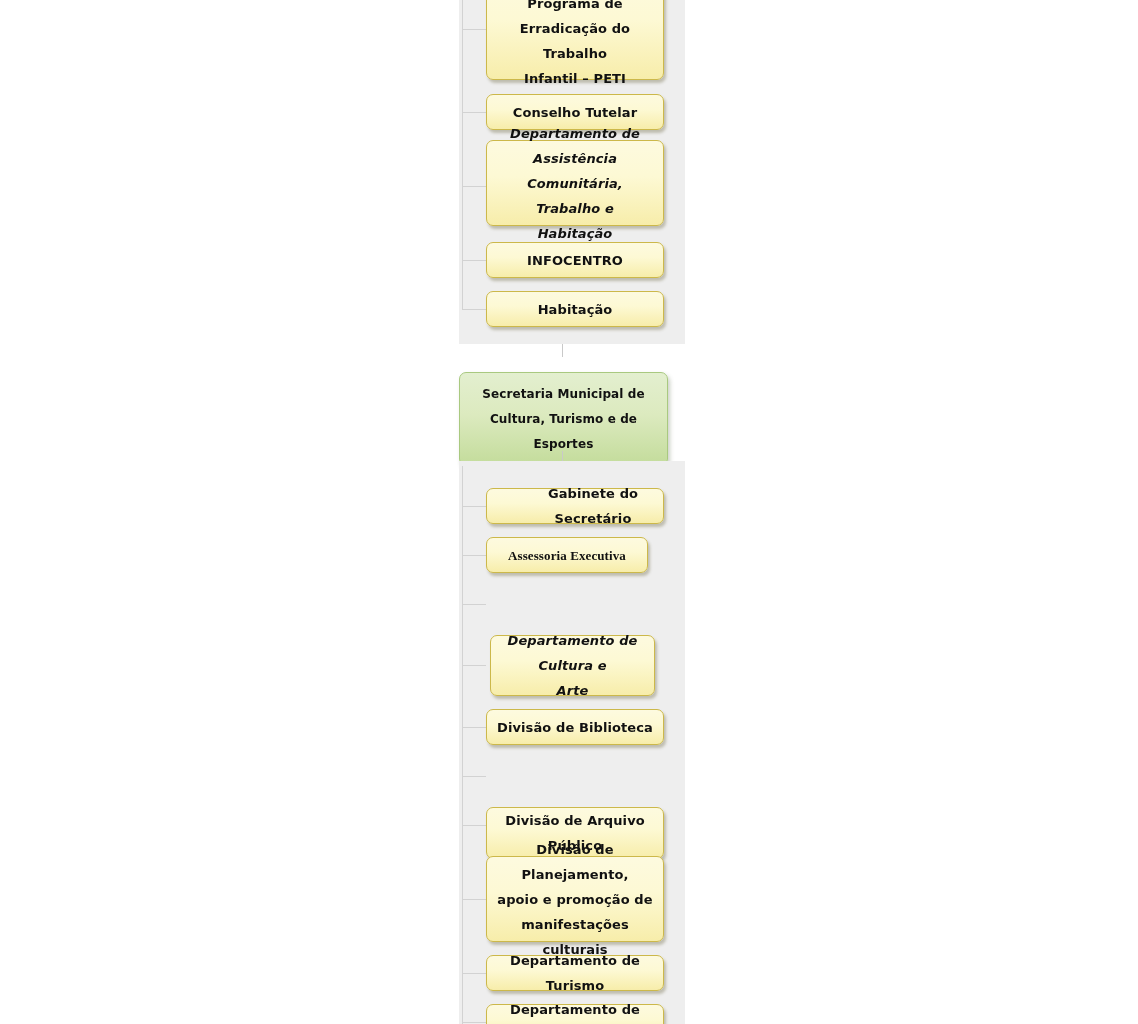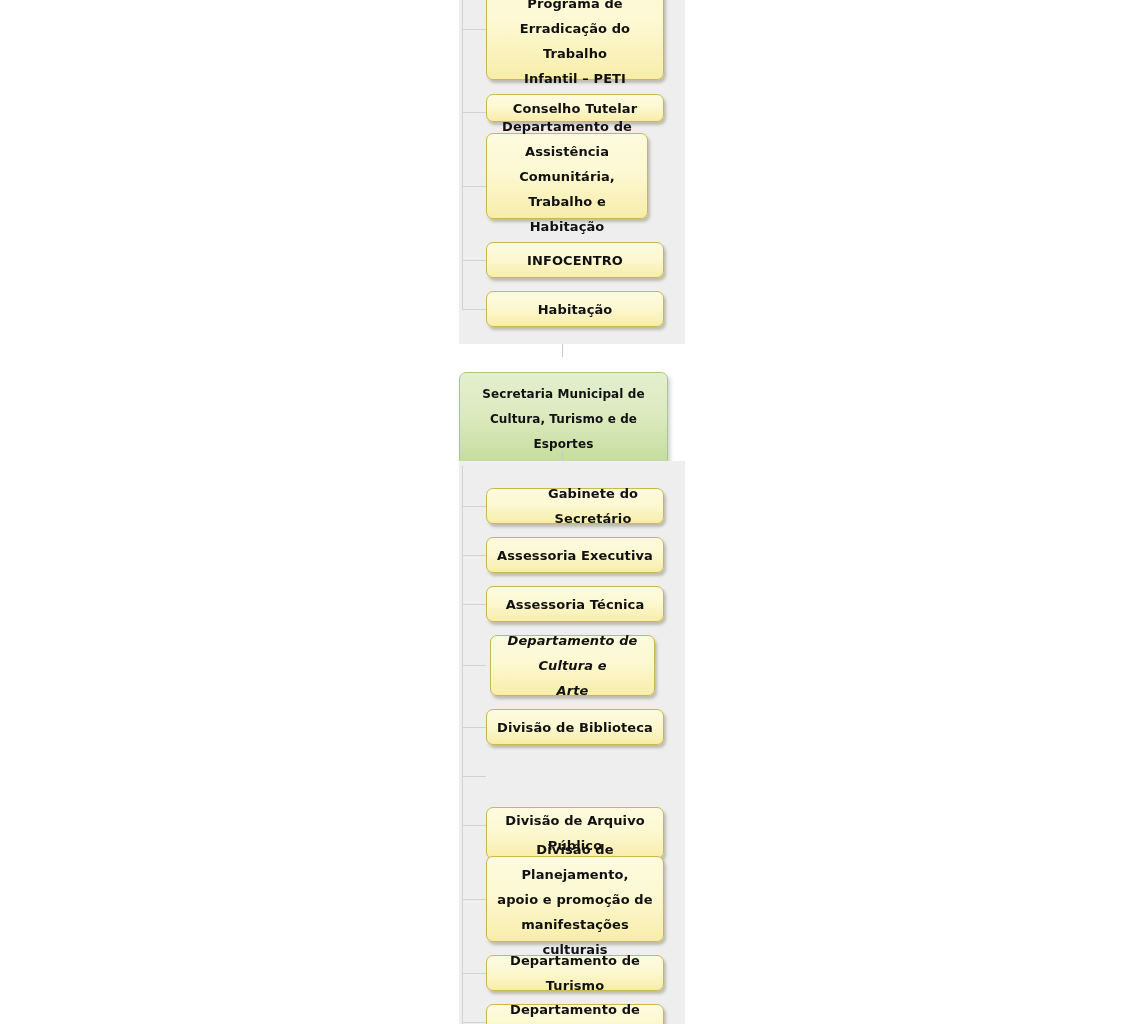--- a/index.html
+++ b/index.html
@@ -103,25 +103,25 @@
   <div class="stub" style="left:462px; top:186px; width:24px;"></div>
   <div class="stub" style="left:462px; top:260px; width:24px;"></div>
   <div class="stub" style="left:462px; top:309px; width:24px;"></div>
 
   <div class="node node-yellow" style="left:486px; top:-24px; width:178px; height:104px;">
     <span class="node-label">Coordenação do Programa de
 Erradicação do Trabalho
 Infantil – PETI</span>
   </div>
 
-  <div class="node node-yellow" style="left:486px; top:94px; width:178px; height:28px;">
+  <div class="node node-yellow" style="left:486px; top:94px; width:178px; height:36px;">
     <span class="node-label">Conselho Tutelar</span>
   </div>
 
-  <div class="node node-yellow" style="left:486px; top:133px; width:162px; height:86px;">
+  <div class="node node-yellow" style="left:486px; top:140px; width:178px; height:86px;font-style:italic;">
     <span class="node-label">Departamento de Assistência
 Comunitária, Trabalho e
 Habitação</span>
   </div>
 
   <div class="node node-yellow" style="left:486px; top:242px; width:178px; height:36px;">
     <span class="node-label">INFOCENTRO</span>
   </div>
 
   <div class="node node-yellow" style="left:486px; top:291px; width:178px; height:36px;">
@@ -151,27 +151,24 @@
   <div class="stub" style="left:462px; top:776px; width:24px;"></div>
   <div class="stub" style="left:462px; top:825px; width:24px;"></div>
   <div class="stub" style="left:462px; top:899px; width:24px;"></div>
   <div class="stub" style="left:462px; top:973px; width:24px;"></div>
   <div class="stub" style="left:462px; top:1022px; width:24px;"></div>
 
   <div class="node node-yellow" style="left:486px; top:488px; width:178px; height:36px;padding-left:36px;">
     <span class="node-label">Gabinete do Secretário</span>
   </div>
 
-  <div class="node node-yellow" style="left:486px; top:537px; width:178px; height:36px;">
+  <div class="node node-yellow" style="left:486px; top:537px; width:162px; height:36px;font-family:Liberation Serif, serif;">
     <span class="node-label">Assessoria Executiva</span>
   </div>
 
-  <div class="node node-yellow" style="left:486px; top:586px; width:178px; height:36px;">
-    <span class="node-label">Assessoria Técnica</span>
-  </div>
 
   <div class="node node-yellow" style="left:490px; top:635px; width:165px; height:61px;font-style:italic;">
     <span class="node-label">Departamento de Cultura e
 Arte</span>
   </div>
 
   <div class="node node-yellow" style="left:486px; top:709px; width:178px; height:36px;text-align:center;">
     <span class="node-label">Divisão de Biblioteca</span>
   </div>
 

